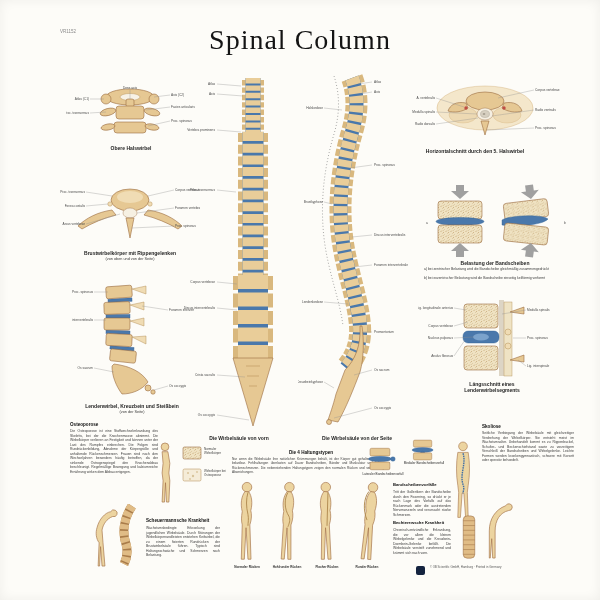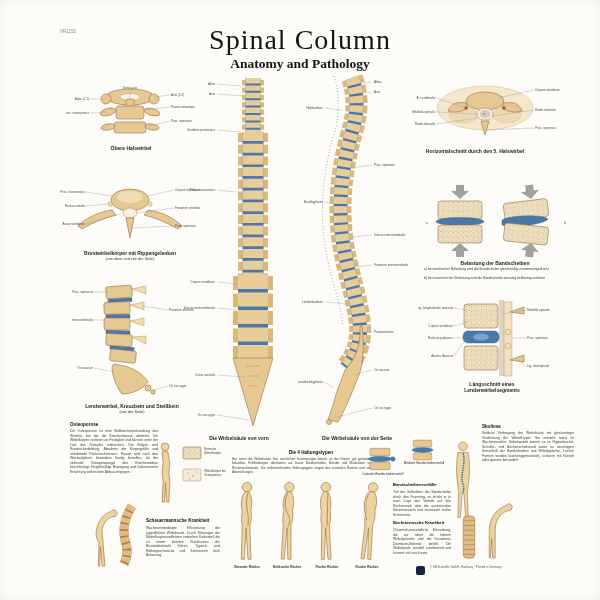--- a/index.html
+++ b/index.html
@@ -40,21 +40,20 @@
       </pattern>
       <g id="person-side">
         <circle cx="13" cy="7.5" r="5"></circle>
         <path d="M11,12 C7,17 6,25 8,33 C7,39 7,43 8,47 L7,83 h3.2 l1.8,-33 2,33 h3.2 L16,47 C18,41 18,36 17,32 C19,24 18,17 15,12.5 Z"></path>
       </g>
     </defs>
   </svg>
 
   <div class="abs code" style="left:60px;top:29px;">VR1152</div>
   <div class="abs title">Spinal Column</div>
-  <div class="abs subtitle">Anatomy and Pathology</div>
 
   <svg class="abs" style="left:66px;top:84px;" width="130" height="58" viewBox="0 0 130 58">
     <g>
       <ellipse class="bn" cx="64" cy="13" rx="24" ry="8"></ellipse>
       <ellipse cx="64" cy="13" rx="10" ry="3.5" fill="#f7f2e6" stroke="#b08a50" stroke-width="0.4"></ellipse>
       <circle class="bn" cx="40" cy="15" r="5"></circle>
         <circle class="bn" cx="88" cy="15" r="5"></circle>
       <rect class="bn" x="60" y="15" width="8" height="8" rx="2"></rect>
       <rect class="bn" x="50" y="22" width="28" height="13" rx="3"></rect>
       <ellipse class="bn" cx="42" cy="28" rx="8" ry="3.5" transform="rotate(-14 42 28)"></ellipse>

